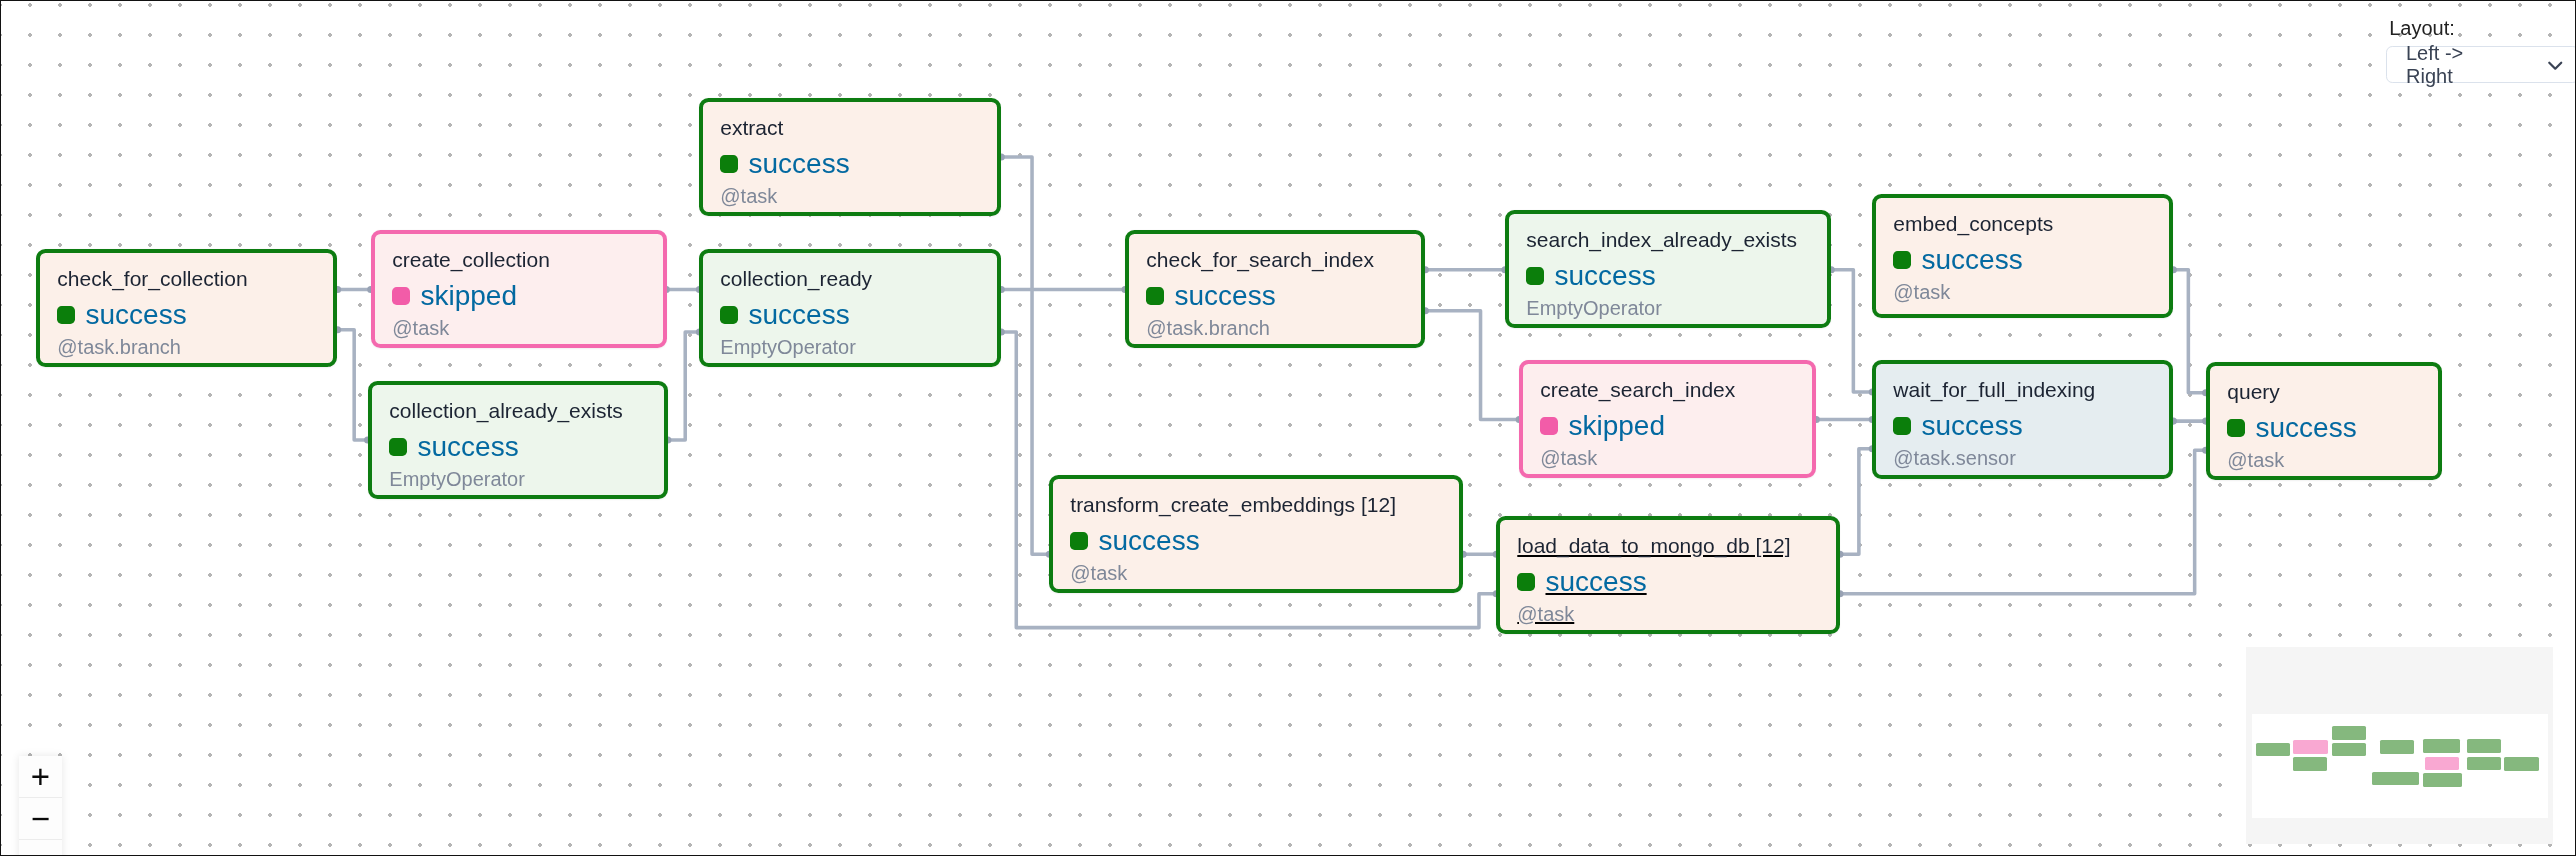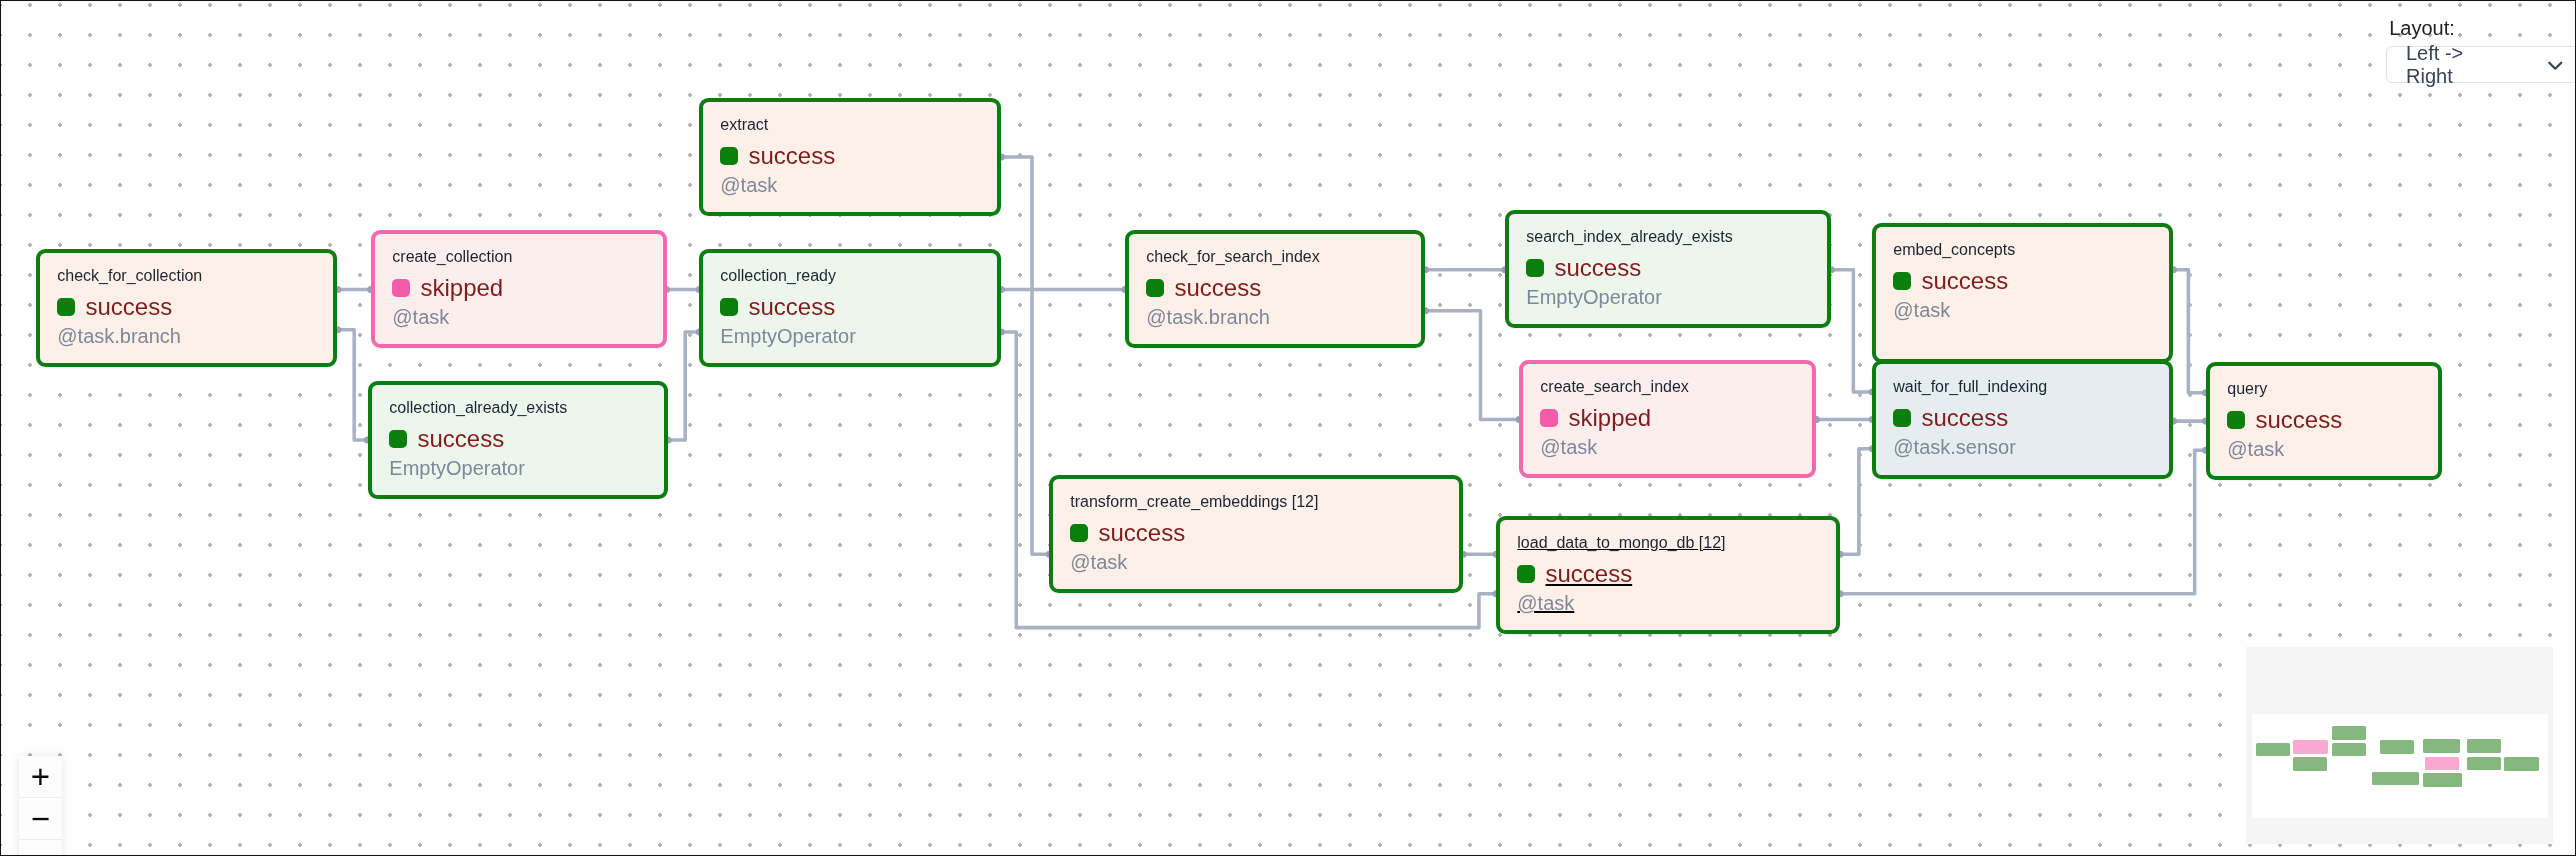--- a/index.html
+++ b/index.html
@@ -9,24 +9,24 @@
     background:#ffffff;border:1.6px solid #121212;
     background-image:radial-gradient(circle,#b5b5b5 1.7px,transparent 1.9px);
     background-size:30px 30px;background-position:14px 19px;
     font-family:"Liberation Sans",sans-serif;
   }
   #edge-layer{position:absolute;left:0;top:0;width:2576px;height:856px;}
   .node{
     position:absolute;border-radius:9.5px;border:4px solid #0d7c11;
     padding:12.6px 17.3px 0 17.3px;box-shadow:0 0.8px 1.6px rgba(0,0,0,0.06);
   }
-  .node .title{font-size:16px;color:#1c2433;line-height:1.25;margin-bottom:7px;white-space:nowrap;}
+  .node .title{font-size:21px;color:#1c2433;line-height:1.25;margin-bottom:7px;white-space:nowrap;}
   .node .statusrow{display:flex;align-items:center;gap:10.2px;margin-bottom:4.7px;}
   .node .sq{width:18px;height:18px;border-radius:4.7px;flex:0 0 auto;}
-  .node .status{font-size:24px;color:#7f1d1d;}
+  .node .status{font-size:28px;color:#0369a1;}
   .node .operator{font-size:20px;color:#7f8899;white-space:nowrap;}
   .layout-ctl{position:absolute;top:16px;right:22px;width:167px;}
   .layout-label{font-size:20px;color:#222;margin:0 0 6.3px 3.2px;}
   .layout-select{
     width:193px;height:37px;background:#fff;border:1.6px solid #dbe2ec;border-radius:6.3px;
     display:flex;align-items:center;justify-content:space-between;padding:0 12.6px 0 19px;
     font-size:20px;color:#3a4354;cursor:pointer;gap:48px;
   }
   .zoomctl{
     position:absolute;left:18px;top:755px;width:43px;background:#fdfdfd;
@@ -156,21 +156,21 @@
     <div class="operator">EmptyOperator</div>
   </div>
       <div class="node" style="left: 1518px; top: 359px; width: 297px; height: 118px; background: rgb(253, 238, 238); border-color: rgb(244, 105, 174);">
     <div class="title">create_search_index</div>
     <div class="statusrow">
       <span class="sq" style="background: rgb(242, 92, 168);"></span>
       <span class="status">skipped</span>
     </div>
     <div class="operator">@task</div>
   </div>
-      <div class="node" style="left: 1871px; top: 222px; width: 301px; height: 140px; background: rgb(252, 240, 233); border-color: rgb(13, 124, 17);">
+      <div class="node" style="left: 1871px; top: 193px; width: 301px; height: 124px; background: rgb(252, 240, 233); border-color: rgb(13, 124, 17);">
     <div class="title">embed_concepts</div>
     <div class="statusrow">
       <span class="sq" style="background: rgb(11, 126, 11);"></span>
       <span class="status">success</span>
     </div>
     <div class="operator">@task</div>
   </div>
       <div class="node" style="left: 1871px; top: 359px; width: 301px; height: 119px; background: rgb(229, 237, 240); border-color: rgb(13, 124, 17);">
     <div class="title">wait_for_full_indexing</div>
     <div class="statusrow">

